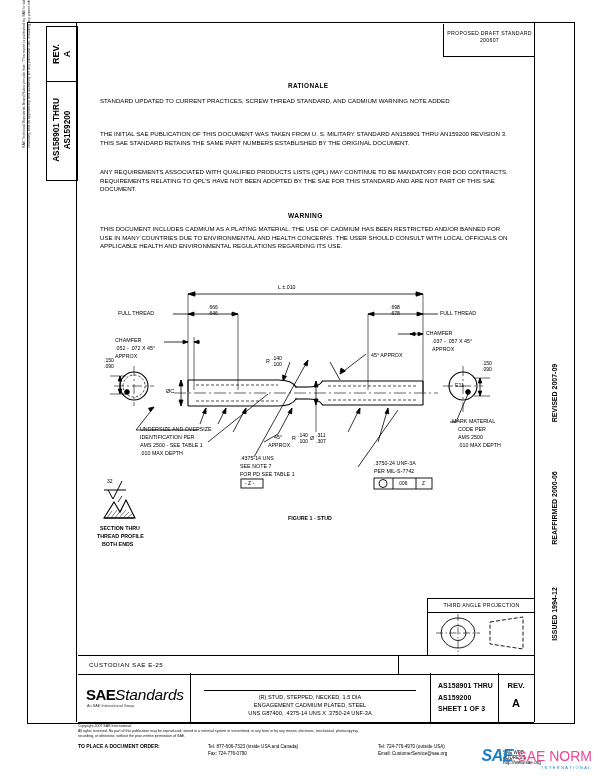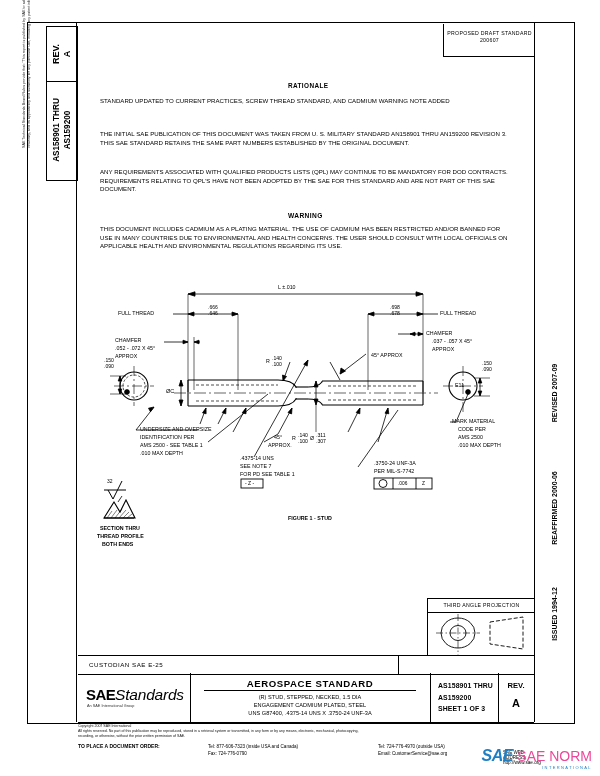--- a/index.html
+++ b/index.html
@@ -410,21 +410,20 @@
     <div class="v" style="left:420px;"></div>
 
     <div class="cell logo-cell">
       <div class="sae-logo">
         <span>SAE</span><span class="aero">Standards</span>
       </div>
       <div class="sae-tag">An SAE International Group</div>
     </div>
 
     <div class="cell title-cell">
-      <div class="as-title">AEROSPACE STANDARD</div>
       <div class="as-rule"></div>
       <div class="as-sub">
         <span>(R) STUD, STEPPED, NECKED, 1.5 DIA</span><br>
         <span>ENGAGEMENT  CADMIUM PLATED, STEEL</span><br>
         <span>UNS G87400, .4375-14 UNS X .3750-24 UNF-3A</span>
       </div>
     </div>
 
     <div class="cell num-cell">
       <div class="num-txt">

